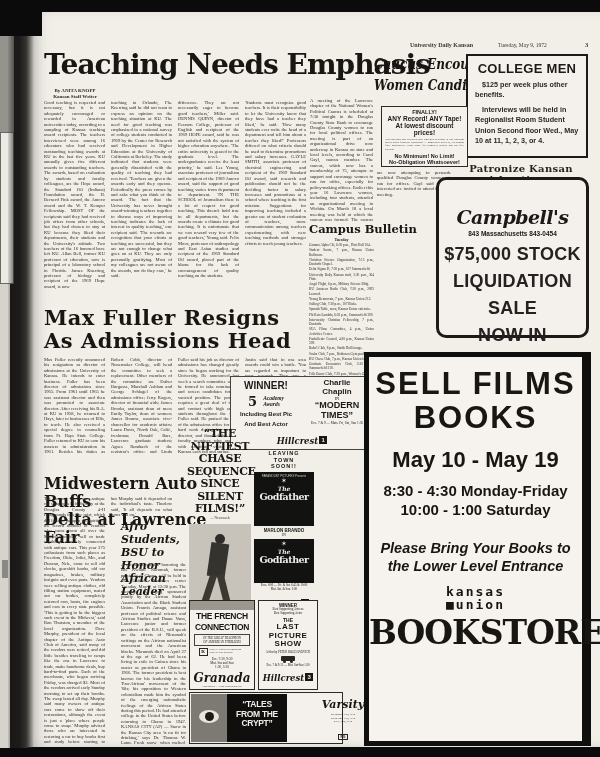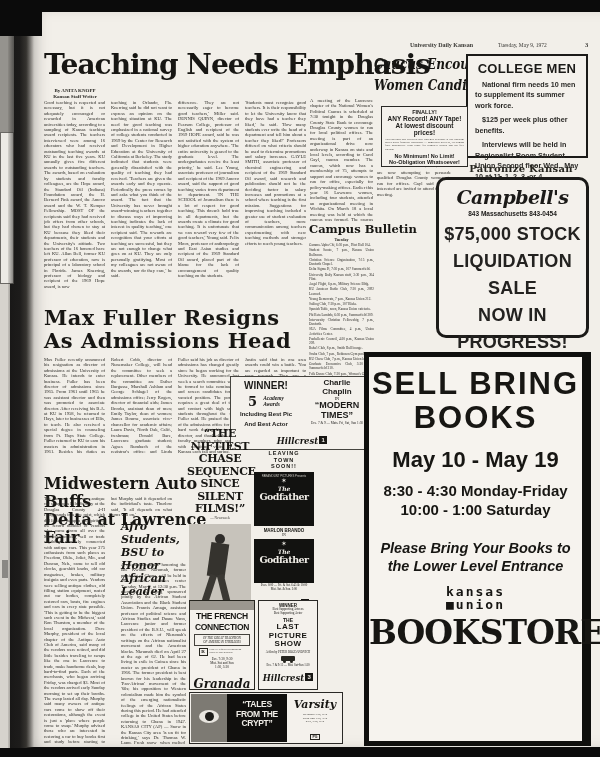--- a/index.html
+++ b/index.html
@@ -70,21 +70,21 @@
   .fin-l2{font:700 6.5px "Liberation Sans",sans-serif;}
   .fin-body{font:2.9px/1.2 "Liberation Serif",serif;text-align:justify;margin:1.5px 0;color:#34332f;}
   .fin-foot{font:2.8px "Liberation Serif",serif;color:#34332f;}
 
   .patronize{left:452px;top:163px;width:138px;text-align:center;
              font:700 10px "DejaVu Serif",serif;color:#26251f;letter-spacing:.3px;}
 
   
   .cb-box{left:436px;top:177px;width:153px;height:161px;border:3px solid #1b1a18;border-radius:10px;
           background:#f4f1ec;box-sizing:border-box;text-align:center;padding-top:6px;color:#1b1a18;}
-  .cb-logo{font:italic 700 19px "DejaVu Serif",serif;letter-spacing:-.5px;}
+  .cb-logo{font:italic 700 19px "DejaVu Serif",serif;letter-spacing:-.5px;margin-top:20px;}
   .cb-addr{font:700 6.5px "Liberation Sans",sans-serif;margin-top:2px;}
   .cb-big{font:700 18px/27px "Liberation Sans",sans-serif;letter-spacing:.3px;margin-top:4px;color:#232220;}
 
   
   .mt-box{left:230px;top:376px;width:144px;height:74px;border:1px solid #45443f;background:#f4f1ec;
           box-sizing:border-box;display:flex;flex-wrap:wrap;color:#1b1a18;}
   .mt-left{width:62px;padding:3px 2px 0 4px;text-align:center;}
   .mt-right{width:72px;padding:2px 0 0 2px;text-align:center;}
   .mt-winner{font:700 10px "Liberation Sans",sans-serif;}
   .mt-count{font:700 13px "DejaVu Serif",serif;display:inline-block;vertical-align:middle;}
@@ -139,32 +139,32 @@
   
   .fc-box{left:189px;top:600px;width:66px;height:90px;border:1.5px solid #26251f;background:#f4f1ec;
           box-sizing:border-box;text-align:center;color:#171613;}
   .fc-photo{width:100%;height:9px;background:#9b978f;}
   .fc-title{font:700 8.5px/9px "Liberation Sans",sans-serif;letter-spacing:-.3px;margin-top:2px;}
   .fc-trad{border:.5px solid #44423d;margin:2px 4px;font:italic 3.2px/4px "Liberation Serif",serif;padding:1px 0;}
   .fc-rrow{display:flex;align-items:center;justify-content:center;margin-top:1px;}
   .fc-r{border:1px solid #26251f;font:700 5px/6px "Liberation Serif",serif;width:7px;height:6px;}
   .fc-rnote{font:2.4px/2.8px "Liberation Serif",serif;width:36px;text-align:left;margin-left:2px;color:#44423d;}
   .fc-times{font:3.4px/4.2px "Liberation Serif",serif;margin-top:1px;}
-  .fc-theater{font:italic 700 12px "DejaVu Serif",serif;margin-top:7px;}
+  .fc-theater{font:italic 700 12px "DejaVu Serif",serif;margin-top:1px;}
   .fc-addr{font:2.8px "Liberation Serif",serif;color:#44423d;}
 
   
   .tales-wrap{left:189px;top:692px;width:154px;height:52px;border:1px solid #2a2926;background:#f4f1ec;box-sizing:border-box;}
   .tales-black{position:absolute;left:1px;top:1px;width:96px;height:48px;background:#100f0d;display:flex;}
   .tales-photo{width:36px;height:100%;background:#7d7a73;position:relative;}
   .tales-eye{position:absolute;left:8px;top:16px;width:20px;height:13px;background:#e8e5df;border-radius:50%;}
   .tales-iris{position:absolute;left:6px;top:2px;width:9px;height:9px;background:#1c1b18;border-radius:50%;}
   .tales-text{flex:1;text-align:center;color:#f0ede7;padding-top:6px;}
   .tales-text div{font:700 8.5px/9.5px "Liberation Sans",sans-serif;letter-spacing:-.3px;}
-  .varsity{position:absolute;left:98px;top:1px;width:54px;height:48px;text-align:center;color:#171613;}
+  .varsity{position:absolute;left:98px;top:1px;width:54px;height:48px;text-align:center;color:#171613;padding-left:28px;}
   .v-logo{font:italic 700 11px "DejaVu Serif",serif;margin-top:4px;}
   .v-times{font:2.9px/3.6px "Liberation Serif",serif;margin-top:2px;}
   .v-pg{display:inline-block;border:.5px solid #26251f;font:700 3.5px/4.5px "Liberation Sans",sans-serif;padding:0 1px;margin-top:2px;}
 
   
   .bk-box{left:364px;top:352px;width:227px;height:394px;background:#f6f3ee;border:5px solid #0f0f0d;
           border-right-width:9px;box-sizing:border-box;text-align:center;color:#171613;}
   .bk-sell{font:700 31px/34px "Liberation Sans",sans-serif;letter-spacing:2px;margin-top:10px;}
   .bk-bring{font:700 10px/13px "Liberation Sans",sans-serif;letter-spacing:.4px;margin-top:12px;}
   .bk-dates{font:700 22px "Liberation Sans",sans-serif;margin-top:12px;}
@@ -252,21 +252,20 @@
 
   <div class="abs afro-hl">
     <div>Afro Students,</div>
     <div>BSU to Honor</div>
     <div>African Leader</div>
   </div>
   <div class="abs body-col afro-col">A memorial service honoring the late Kwame Nkrumah, former president of Ghana, will be held in the United Ministries center Tuesday, May 9, at 12:30 p.m. The memorial is being sponsored jointly by the African Student Association and the Black Student Union. Francis Amagu, assistant professor of political science and African Studies and Duane Vann, Lawrence junior and former president of the B.S.U., will speak on the effects of Nkrumah's writings on the African nationalist movement and the American blacks. Nkrumah died on April 27 at the age of 62. He had been living in exile in Guinea since his ouster as president of Ghana in 1966. The former president is best known for his leadership in the 'Pan-African' movement of the '60s; his opposition to Western colonialism made him the symbol of the emerging nationalistic feelings of the African States during this period. He had attended college in the United States before returning to Ghana in 1947. KANSAS CITY (AP) — Snow in the Kansas City area 'is un fit for drinking,' says Dr. Thomas W. Lapp. Fresh snow, when melted, would be 'cloudy, off-colored and contain black particulate matter,' Lapp said in a report on environmental programs in the area.</div>
 
   <div class="abs cm-box">
     <div class="cm-title">COLLEGE MEN</div>
-    <p>National firm needs 10 men to supplement its summer work force.</p>
     <p>$125 per week plus other benefits.</p>
     <p>Interviews will be held in Regionalist Room Student Union Second floor Wed., May 10 at 11, 1, 2, 3, or 4.</p>
   </div>
 
   <div class="abs fin-box">
     <div class="fin-l1">FINALLY!</div>
     <div class="fin-l2">ANY Record! ANY Tape!</div>
     <div class="fin-l2">At lowest discount prices!</div>
     <div class="fin-body">You can order any record or tape currently available at low discount prices direct from the warehouse — immediate delivery, everything fully guaranteed. Send today for complete details and the free catalog.</div>
     <div class="fin-l1">No Minimum! No Limit!</div>
@@ -414,21 +413,21 @@
       <div class="v-times">
         <div>Weekdays 7:15, 9:15</div>
         <div>Sat &amp; Sun 1:15, 3:15</div>
         <div>5:15, 7:15, 9:15</div>
       </div>
       <span class="v-pg">PG</span>
     </div>
   </div>
 
   <div class="abs bk-box">
-    <div class="bk-sell">SELL BRING</div>
+    <div class="bk-sell">SELL FILMS</div>
     <div class="bk-sell" style="margin-top:0">BOOKS</div>
     <div class="bk-dates">May 10 - May 19</div>
     <div class="bk-hours">
       <div>8:30 - 4:30 Monday-Friday</div>
       <div>10:00 - 1:00 Saturday</div>
     </div>
     <div class="bk-please">
       <div>Please Bring Your Books to</div>
       <div>the Lower Level Entrance</div>
     </div>

